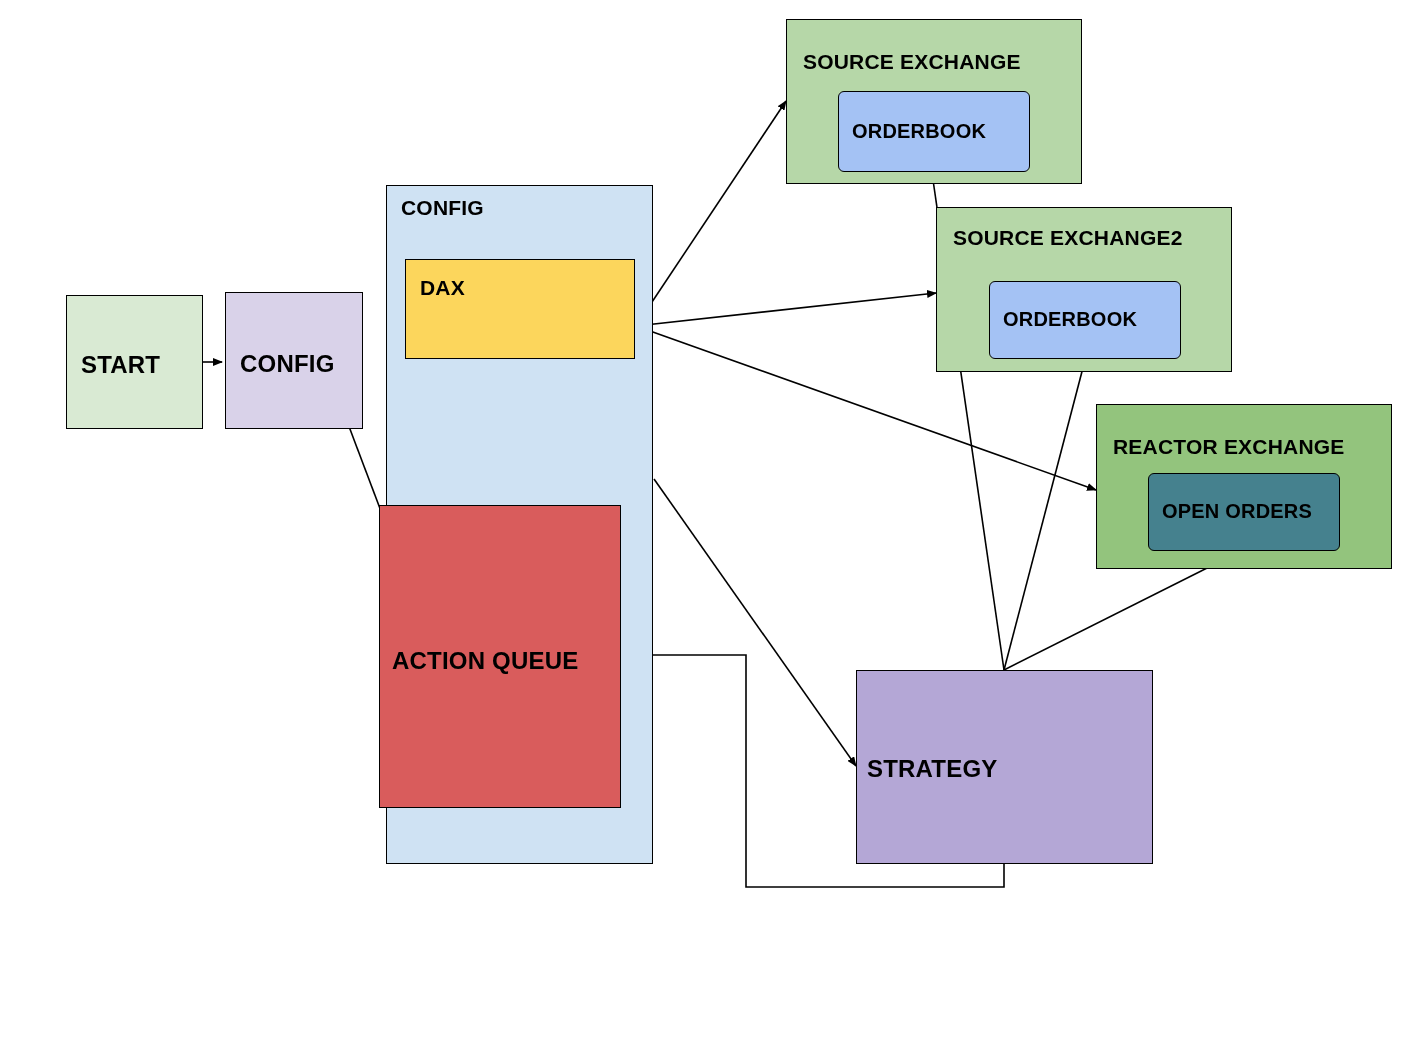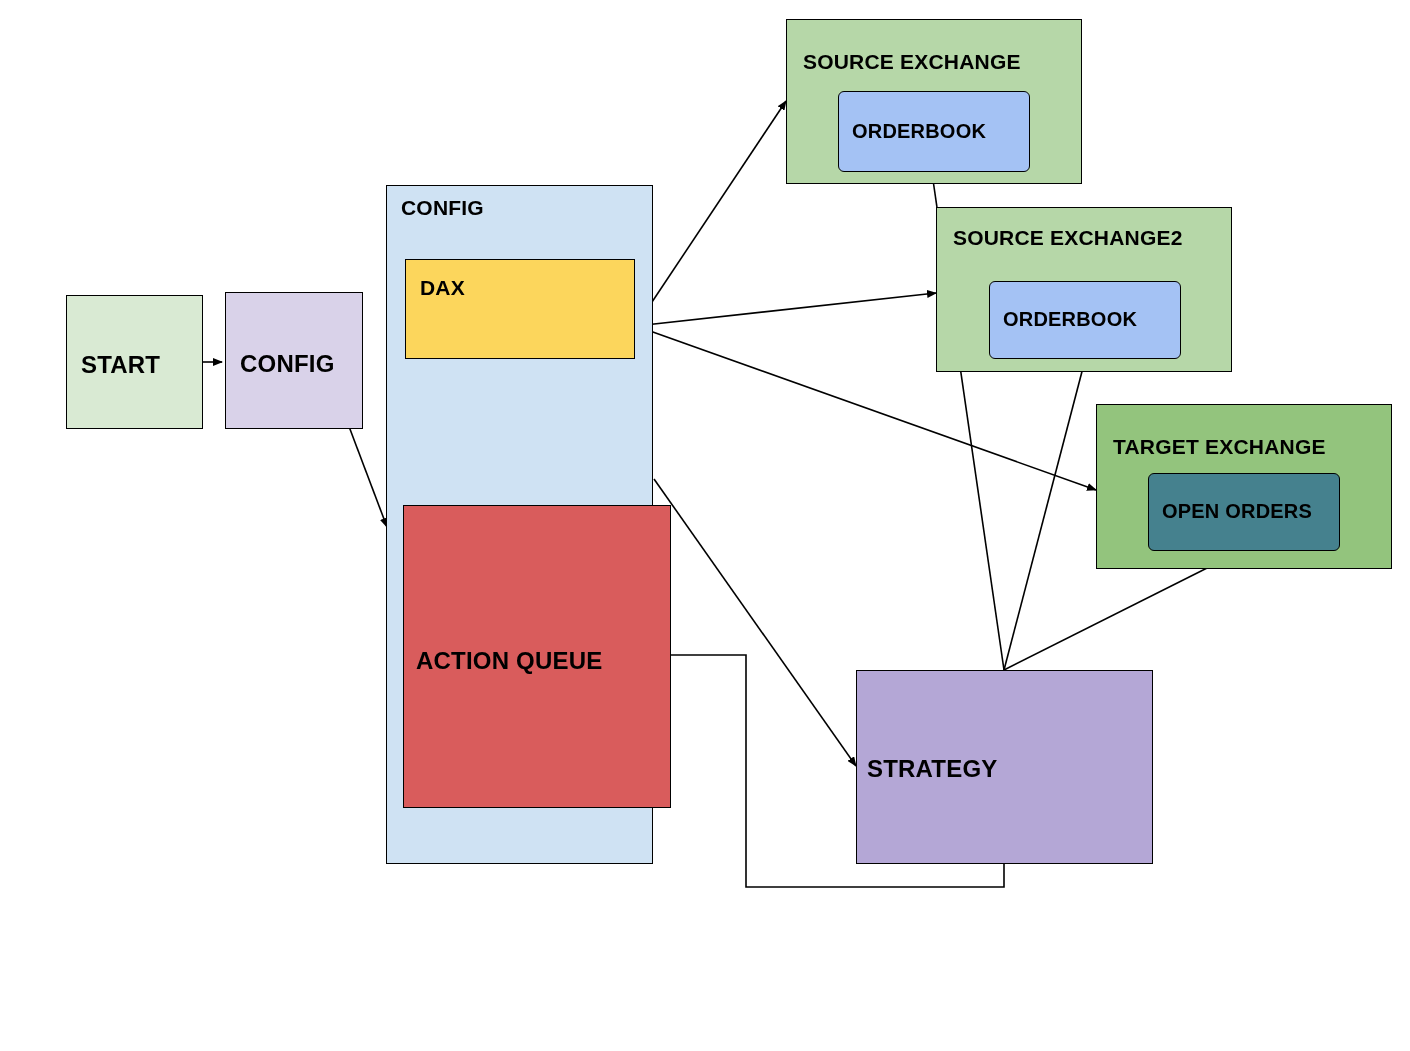--- a/index.html
+++ b/index.html
@@ -61,40 +61,40 @@
   </div>
 
   <div class="node" style="left:386px;top:185px;width:267px;height:679px;background:#CFE2F3;">
     <span class="lbl lbl-top">CONFIG</span>
   </div>
 
   <div class="node" style="left:405px;top:259px;width:230px;height:100px;background:#FCD65C;">
     <span class="lbl lbl-top" style="top:16px;left:14px;">DAX</span>
   </div>
 
-  <div class="node" style="left:403px;top:505px;width:268px;height:303px;background:#D95C5C;padding-left:41px;">
+  <div class="node" style="left:379px;top:505px;width:242px;height:303px;background:#D95C5C;padding-left:41px;">
     <span class="lbl lbl-mid" style="top:141px;left:12px;">ACTION QUEUE</span>
   </div>
 
   <div class="node" style="left:786px;top:19px;width:296px;height:165px;background:#B6D7A8;">
     <span class="lbl lbl-top" style="top:30px;left:16px;">SOURCE EXCHANGE</span>
   </div>
   <div class="node rounded" style="left:838px;top:91px;width:192px;height:81px;background:#A4C2F4;">
     <span class="lbl lbl-mid" style="top:28px;left:13px;font-size:20px;">ORDERBOOK</span>
   </div>
 
   <div class="node" style="left:936px;top:207px;width:296px;height:165px;background:#B6D7A8;">
     <span class="lbl lbl-top" style="top:18px;left:16px;">SOURCE EXCHANGE2</span>
   </div>
   <div class="node rounded" style="left:989px;top:281px;width:192px;height:78px;background:#A4C2F4;">
     <span class="lbl lbl-mid" style="top:26px;left:13px;font-size:20px;">ORDERBOOK</span>
   </div>
 
   <div class="node" style="left:1096px;top:404px;width:296px;height:165px;background:#93C47D;">
-    <span class="lbl lbl-top" style="top:30px;left:16px;">TARGET EXCHANGE</span>
+    <span class="lbl lbl-top" style="top:30px;left:16px;">REACTOR EXCHANGE</span>
   </div>
   <div class="node rounded" style="left:1148px;top:473px;width:192px;height:78px;background:#45818E;">
     <span class="lbl lbl-mid" style="top:26px;left:13px;font-size:20px;">OPEN ORDERS</span>
   </div>
 
   <div class="node" style="left:856px;top:670px;width:297px;height:194px;background:#B4A7D6;">
     <span class="lbl lbl-mid" style="top:84px;left:10px;">STRATEGY</span>
   </div>
 
 </div>

